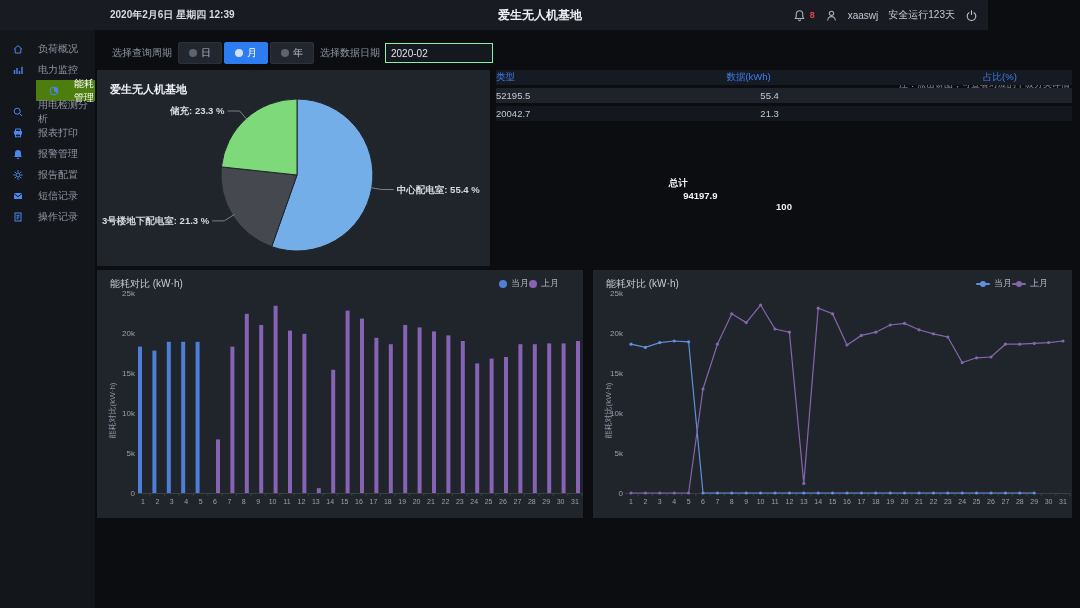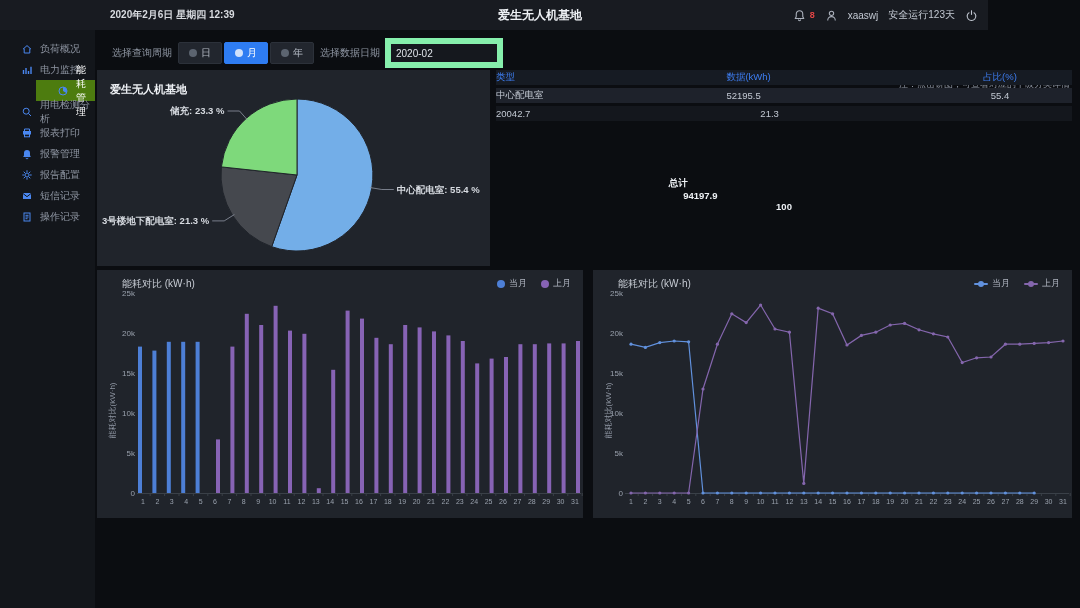--- a/index.html
+++ b/index.html
@@ -6,52 +6,52 @@
     font-family:"Liberation Sans","DejaVu Sans",sans-serif;color:#c3c9d3;}
   
   #topbar{position:absolute;left:0;top:0;width:988px;height:30px;background:#181b21;display:flex;align-items:center;}
   #topbar .date{position:absolute;left:110px;font-size:10px;font-weight:bold;color:#d8dbe0;}
   #topbar .title{position:absolute;left:0;width:1080px;text-align:center;font-size:12px;font-weight:bold;color:#eef1f5;}
   #topbar .right{position:absolute;right:10px;display:flex;align-items:center;gap:10px;font-size:10px;color:#c3c9d3;}
   .badge{color:#e04545;font-size:9px;font-weight:bold;margin-left:-6px;}
   .tico{width:13px;height:13px;display:inline-block;}
   
   #sidebar{position:absolute;left:0;top:30px;width:95px;height:578px;background:#13161b;padding-top:8px;box-sizing:border-box;}
-  .side-item{height:21px;display:flex;align-items:center;gap:7px;padding-left:21px;font-size:10px;color:#8f96a3;cursor:pointer;}
+  .side-item{height:21px;display:flex;align-items:center;gap:14px;padding-left:12px;font-size:10px;color:#8f96a3;cursor:pointer;}
   .side-item.active{background:#4d7c0f;color:#fff;margin-left:36px;}
   .side-item svg{width:12px;height:12px;flex:0 0 12px;}
   
   #filters{position:absolute;left:112px;top:40px;height:26px;display:flex;align-items:center;font-size:10px;color:#8f96a3;}
   #period-group{display:flex;gap:2px;margin-left:6px;}
   .pbtn{min-width:42px;height:20px;display:flex;align-items:center;justify-content:center;gap:4px;background:#22262e;color:#b6bcc6;border:1px solid #2c313a;border-radius:2px;cursor:pointer;font-size:10px;}
   .pbtn .dot{width:8px;height:8px;border-radius:50%;background:#5c6470;}
   .pbtn.sel{background:#2e7cf2;border-color:#2e7cf2;color:#fff;}
   .pbtn.sel .dot{background:#cfe0fb;}
   #date-wrap{margin-left:6px;display:flex;align-items:center;gap:5px;}
-  #date-input{width:96px;height:16px;background:#15181e;border:6px solid #86efac;color:#dfe3e9;font-size:10px;padding:1px 5px;font-family:inherit;}
+  #date-input{width:96px;height:16px;background:#15181e;border:1px solid #86efac;color:#dfe3e9;font-size:10px;padding:1px 5px;font-family:inherit;}
   
   .panel{position:absolute;background:#20242b;}
   #pie-panel{left:97px;top:70px;width:393px;height:196px;}
   #pie-title{position:absolute;left:13px;top:12px;font-size:11px;font-weight:bold;color:#eef1f5;}
   #pie-note{position:absolute;right:-580px;top:8px;font-size:9px;color:#8f96a3;white-space:nowrap;}
   
   #table-panel{left:496px;top:70px;width:576px;height:196px;background:transparent;}
   .trow{display:flex;height:15px;align-items:center;font-size:9.5px;margin-bottom:3px;}
   .trow .c1{width:40%;text-align:left;}
   .trow .c2{width:35%;}
   .trow .c3{width:25%;text-align:center;}
   .thead{background:#161b23;color:#3e7ef2;}
   .trow.r0{background:#1e222b;}
   .trow.r1{background:#14171d;}
   #total-row{margin-top:56px;color:#eef1f5;font-weight:bold;background:transparent;flex-direction:column;}
   
   #chart-left{left:97px;top:270px;width:486px;height:248px;}
   #chart-right{left:593px;top:270px;width:479px;height:248px;}
-  .chart-title{position:absolute;left:13px;top:7px;font-size:10px;color:#c7ccd4;margin-left:12px;}
-  .legend{position:absolute;right:12px;top:7px;display:flex;gap:14px;align-items:center;font-size:9px;color:#aeb4bf;}
+  .chart-title{position:absolute;left:13px;top:7px;font-size:10px;color:#c7ccd4;}
+  .legend{position:absolute;right:24px;top:7px;display:flex;align-items:center;font-size:9px;color:#aeb4bf;}
   .legend .li{display:flex;align-items:center;gap:4px;cursor:pointer;}
   .legend .mdot{width:8px;height:8px;border-radius:50%;}
   .legend .mline{position:relative;width:14px;height:8px;}
   .legend .mline i{position:absolute;left:0;top:3.5px;width:14px;height:1.5px;border-radius:1px;}
   .legend .mline b{position:absolute;left:4px;top:1px;width:6px;height:6px;border-radius:50%;}
   .ylab{position:absolute;left:-22px;top:50%;font-size:8px;color:#8f96a3;transform:rotate(-90deg);transform-origin:center;width:70px;text-align:center;}
   .ylwrap{position:absolute;left:2px;top:100px;width:14px;height:70px;overflow:visible;}
   svg text{font-family:"Liberation Sans","DejaVu Sans",sans-serif;}
 </style>
 </head>
@@ -189,21 +189,20 @@
     </svg>
 </div>
 
 <div id="table-panel" class="panel">
     <div class="trow thead">
       <span class="c1">类型</span>
       <span class="c2">数据(kWh)</span>
       <span class="c3">占比(%)</span>
     </div>
     <div class="trow r0">
-      <span class="c1">中心配电室</span>
       <span class="c2">52195.5</span>
       <span class="c3">55.4</span>
     </div>
     <div class="trow r1">
       <span class="c2">20042.7</span>
       <span class="c3">21.3</span>
     </div>
     <div class="trow " id="total-row">
       <span class="c1">总计</span>
       <span class="c2">94197.9</span>

